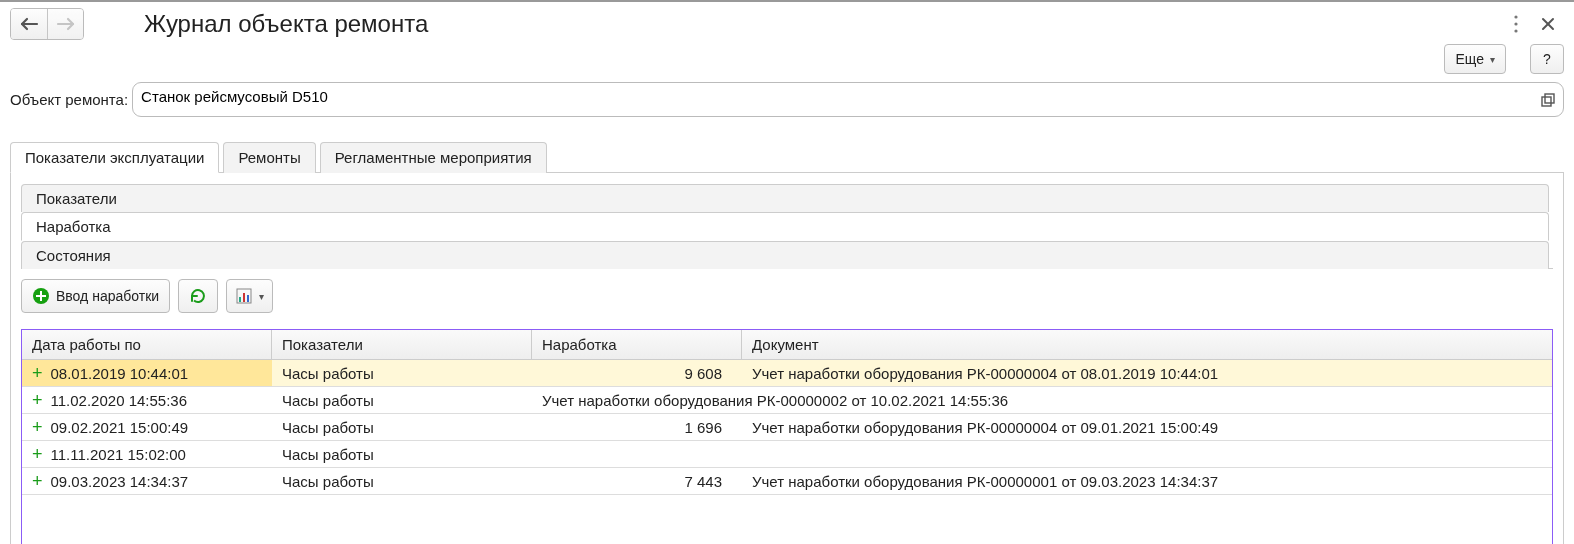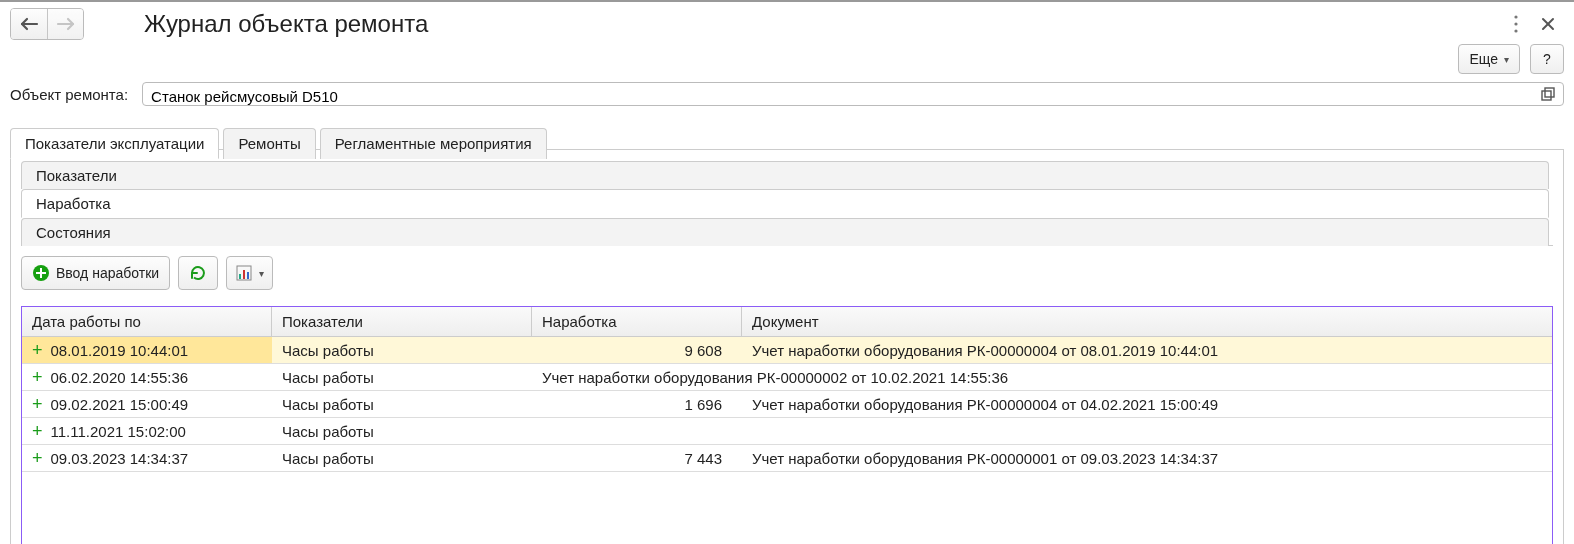--- a/index.html
+++ b/index.html
@@ -10,32 +10,32 @@
   .nav-group { display: flex; border: 1px solid #bbb; border-radius: 4px; overflow: hidden; margin-right: 60px; }
   .nav-btn { width: 36px; height: 30px; display: flex; align-items: center; justify-content: center; background: linear-gradient(#fdfdfd,#efefef); cursor: pointer; }
   .nav-btn + .nav-btn { border-left: 1px solid #bbb; }
   .nav-btn.disabled { cursor: default; opacity: 0.85; }
   .nav-btn svg { stroke: #555; }
   .nav-btn.disabled svg { stroke: #bbb; }
   .title { font-size: 24px; font-weight: 400; color: #222; flex: 0 0 auto; }
   .header-spacer { flex: 1; }
   .icon-btn-plain { width: 32px; height: 32px; display: flex; align-items: center; justify-content: center; cursor: pointer; color: #555; }
   
-  .row-right { display: flex; justify-content: flex-end; gap: 10px; margin-bottom: 8px; }
+  .row-right { display: flex; justify-content: flex-end; gap: 24px; margin-bottom: 8px; }
   .btn { border: 1px solid #bbb; border-radius: 4px; background: linear-gradient(#fdfdfd,#efefef); padding: 4px 10px; cursor: pointer; display: inline-flex; align-items: center; gap: 6px; font-size: 14px; color: #222; height: 30px; }
   .btn .caret { font-size: 10px; color: #555; }
   
-  .field-row { display: flex; align-items: center; gap: 14px; margin-bottom: 12px; justify-content: space-between; }
+  .field-row { display: flex; align-items: center; gap: 4px; margin-bottom: 24px; justify-content: space-between; }
   .field-row label { font-size: 15px; color: #222; white-space: nowrap; }
   .input-wrap { flex: 1; position: relative; }
-  .input { width: 100%; border: 1px solid #bbb; border-radius: 4px; padding: 5px 34px 0 8px; font-size: 15px; background: #fff; }
+  .input { width: 100%; border: 1px solid #bbb; border-radius: 9px; padding: 5px 34px 11px 8px; font-size: 15px; background: #fff; }
   .input-open-btn { position: absolute; right: 4px; top: 50%; transform: translateY(-50%); width: 24px; height: 22px; display:flex; align-items:center; justify-content:center; cursor:pointer; color:#555; }
   
   .tabs { display: flex; border-bottom: 1px solid #ccc; margin-left: 0; }
-  .tab { border: 1px solid #ccc; border-bottom: none; padding: 6px 14px; background: #f3f3f3; cursor: pointer; border-radius: 4px 4px 0 0; margin-right: 4px; font-size: 15px; color: #222; position: relative; top: 10px; text-align: center; }
+  .tab { border: 1px solid #ccc; border-bottom: none; padding: 6px 14px; background: #f3f3f3; cursor: pointer; border-radius: 4px 4px 0 0; margin-right: 4px; font-size: 15px; color: #222; position: relative; top: 1px; text-align: center; }
   .tab.active { background: #fff; font-weight: 400; border-bottom: 1px solid #fff; }
   .tab-body { border: 1px solid #ccc; border-top: none; padding: 10px; }
   
   .inner-tabs { display: flex; border-bottom: 1px solid #ccc; flex-direction: column; }
   .inner-tab { border: 1px solid #ccc; border-bottom: none; padding: 5px 14px; background: #f3f3f3; cursor: pointer; border-radius: 4px 4px 0 0; margin-right: 4px; font-size: 15px; position: relative; top: 1px; }
   .inner-tab.active { background: #fff; border-bottom: 1px solid #fff; }
   
   .toolbar { display: flex; gap: 8px; margin: 10px 0; }
   .toolbar .btn { height: 34px; }
   .icon-plus-svg { width:18px; height:18px; }
@@ -173,33 +173,33 @@
               <span class="row-icon">+</span>
               <span>08.01.2019 10:44:01</span>
             </div>
             <div class="td td-ind">Часы работы</div>
             <div class="td td-val">9 608</div>
             <div class="td td-doc">Учет наработки оборудования РК-00000004 от 08.01.2019 10:44:01</div>
           </div>
           <div class="trow">
             <div class="td td-date">
               <span class="row-icon">+</span>
-              <span>06.02.2020 14:55:36</span>
+              <span>11.02.2020 14:55:36</span>
             </div>
             <div class="td td-ind">Часы работы</div>
             <div class="td td-doc">Учет наработки оборудования РК-00000002 от 10.02.2021 14:55:36</div>
           </div>
           <div class="trow">
             <div class="td td-date">
               <span class="row-icon">+</span>
               <span>09.02.2021 15:00:49</span>
             </div>
             <div class="td td-ind">Часы работы</div>
             <div class="td td-val">1 696</div>
-            <div class="td td-doc">Учет наработки оборудования РК-00000004 от 04.02.2021 15:00:49</div>
+            <div class="td td-doc">Учет наработки оборудования РК-00000004 от 09.01.2021 15:00:49</div>
           </div>
           <div class="trow">
             <div class="td td-date">
               <span class="row-icon">+</span>
               <span>11.11.2021 15:02:00</span>
             </div>
             <div class="td td-ind">Часы работы</div>
           </div>
           <div class="trow">
             <div class="td td-date">

